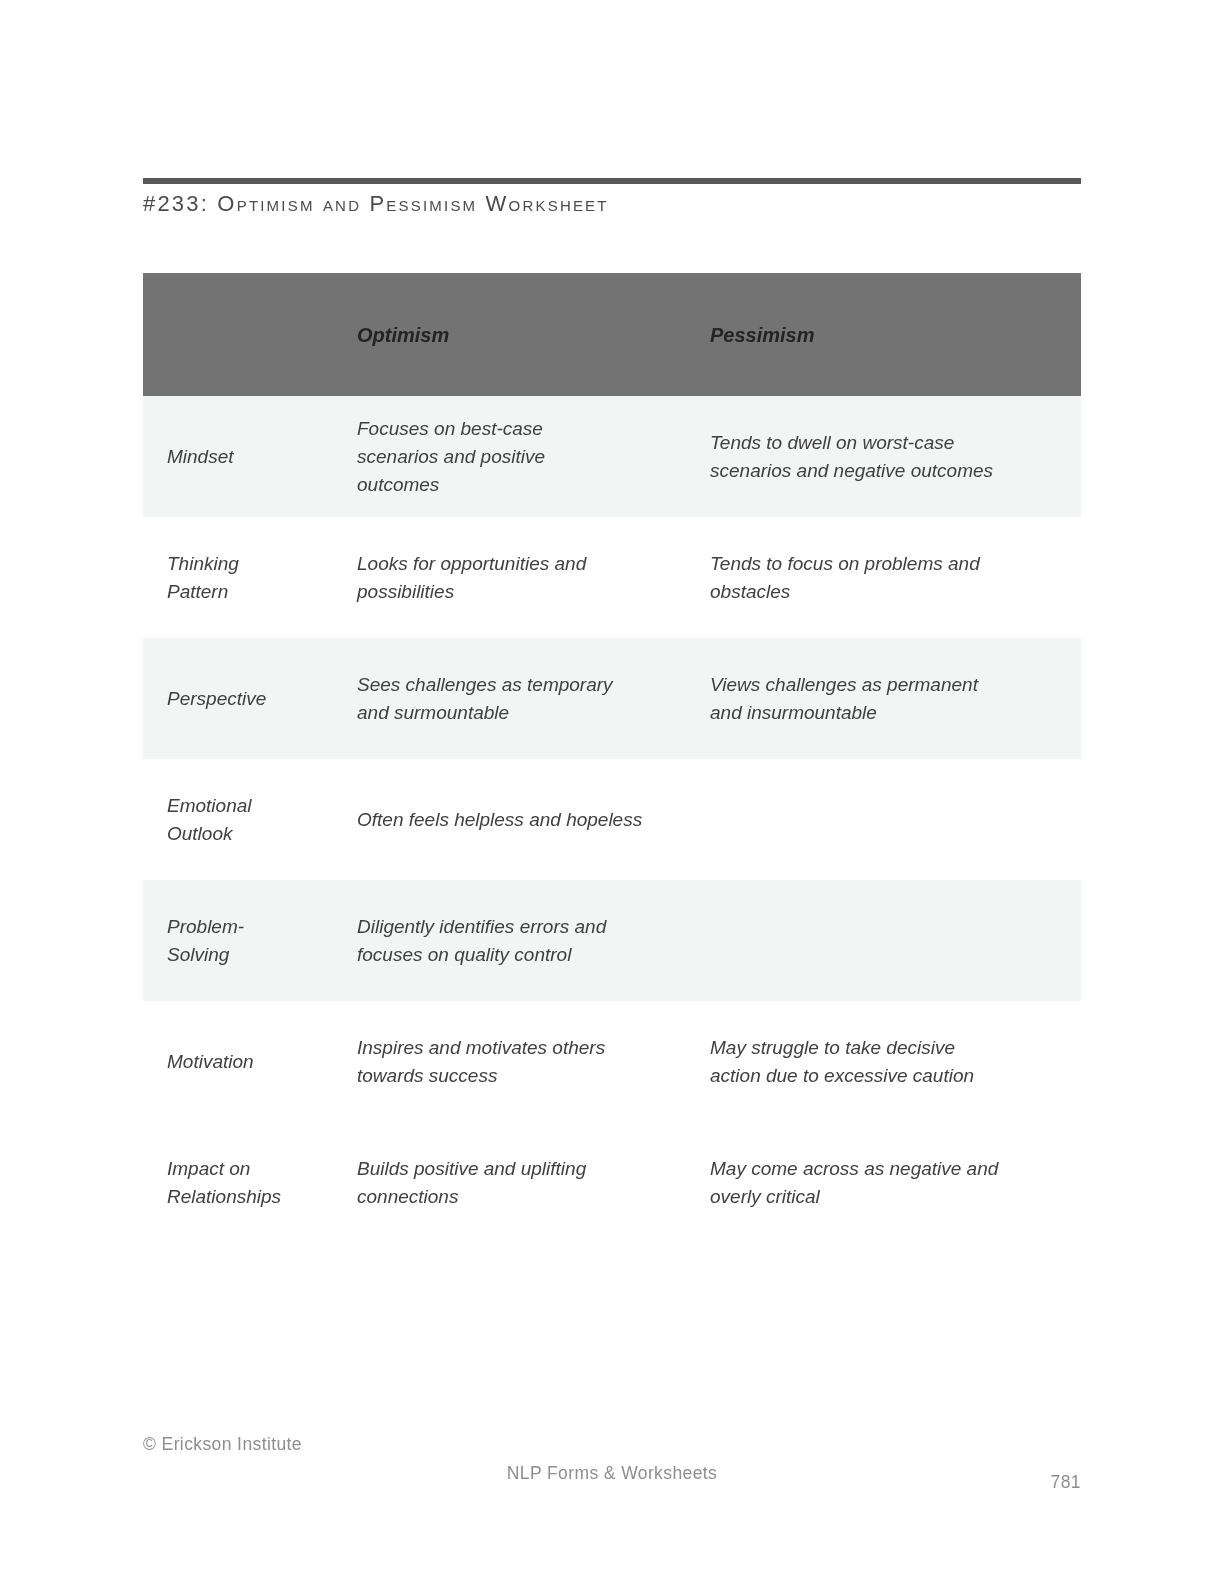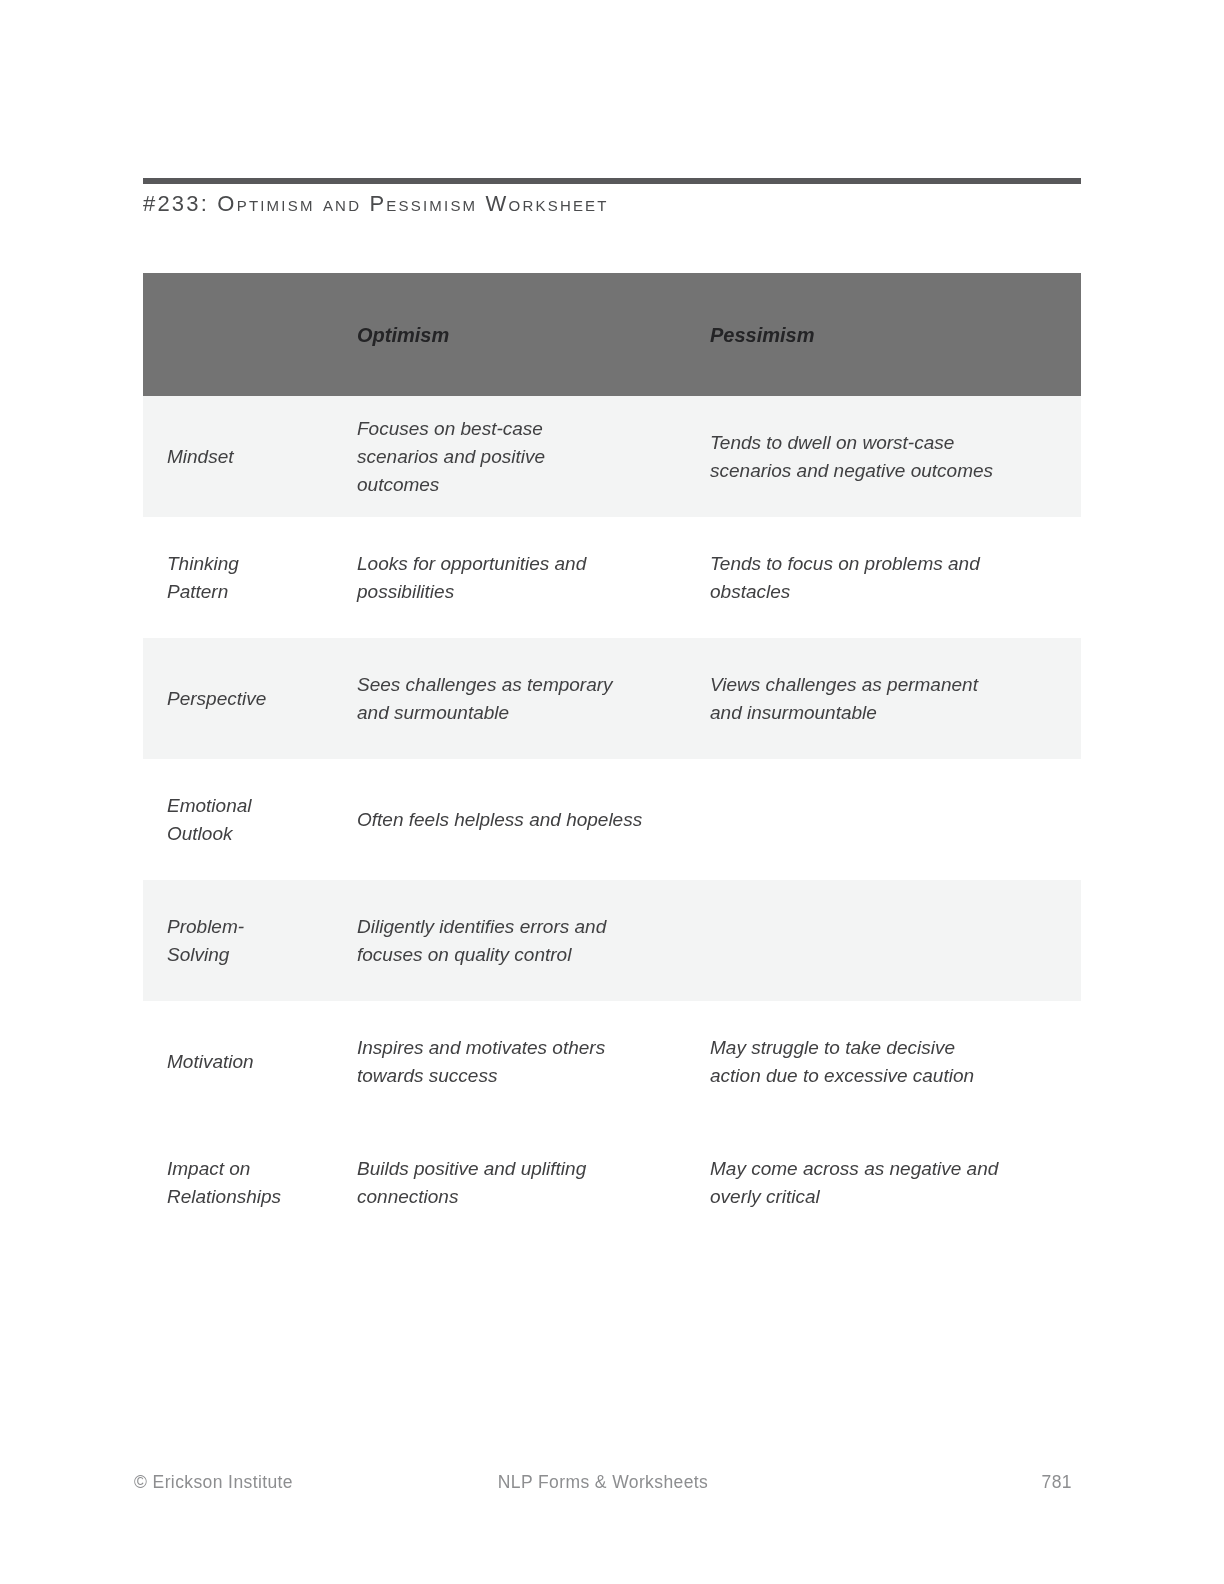--- a/index.html
+++ b/index.html
@@ -60,25 +60,25 @@
     color: #404042;
     white-space: pre-line;
   }
   .t-cell.head-label {
     font-weight: 700;
     font-size: 20px;
     color: #242426;
   }
   .page-footer {
     position: absolute;
-    left: 134px;
+    left: 143px;
     top: 1434px;
     width: 938px;
     display: flex;
-    align-items: flex-end;
+    align-items: flex-start;
     font-size: 17.5px;
     color: #8d8e90;
     letter-spacing: 0.4px;
   }
   .footer-left  { flex: 1; text-align: left; }
   .footer-center{ flex: 1.2; text-align: center; margin-top: 29px; }
   .footer-right { flex: 1; text-align: right; margin-top: 38px; }
 </style>
 </head>
 <body>

